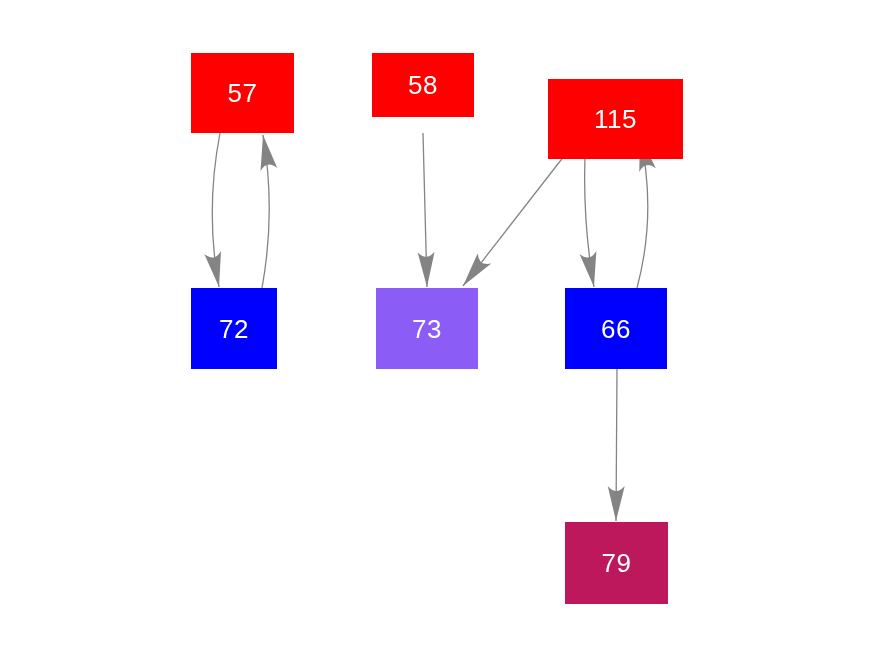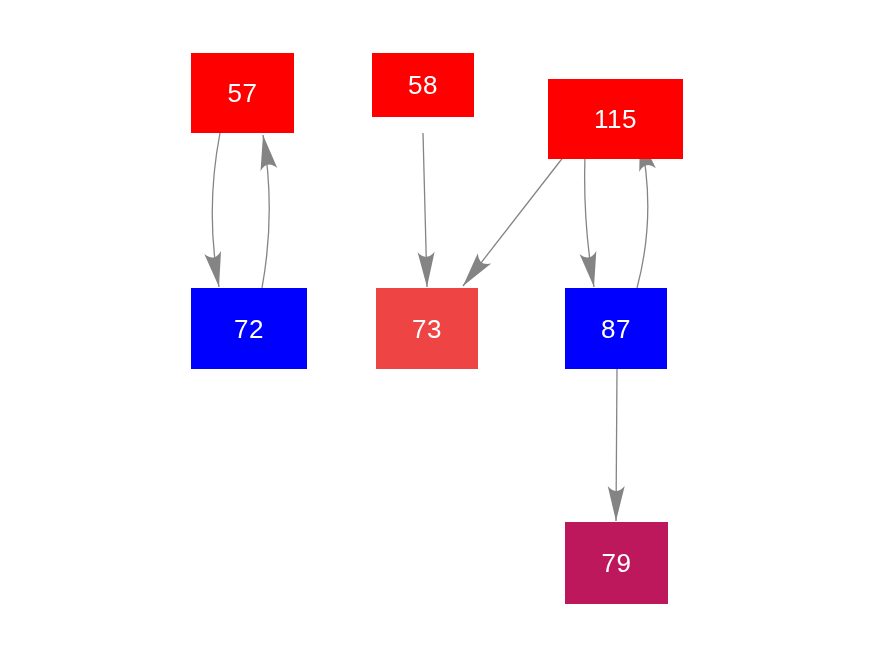--- a/index.html
+++ b/index.html
@@ -60,26 +60,26 @@
   <div id="nodes-layer">
       <div class="node" style="left: 191px; top: 53px; width: 103px; height: 80px; background: rgb(255, 0, 0);">
         <span class="node-label" style="color: rgb(255, 255, 255);">57</span>
       </div>
       <div class="node" style="left: 372px; top: 53px; width: 102px; height: 64px; background: rgb(255, 0, 0);">
         <span class="node-label" style="color: rgb(255, 255, 255);">58</span>
       </div>
       <div class="node" style="left: 548px; top: 53px; width: 135px; height: 80px; background: rgb(255, 0, 0); margin-top: 26px;">
         <span class="node-label" style="color: rgb(255, 255, 255);">115</span>
       </div>
-      <div class="node" style="left: 191px; top: 288px; width: 116px; height: 81px; background: rgb(0, 0, 255);">
+      <div class="node" style="left: 191px; top: 288px; width: 86px; height: 81px; background: rgb(0, 0, 255);">
         <span class="node-label" style="color: rgb(255, 255, 255);">72</span>
       </div>
-      <div class="node" style="left: 376px; top: 288px; width: 102px; height: 81px; background: #ef4444;">
+      <div class="node" style="left: 376px; top: 288px; width: 102px; height: 81px; background: #8b5cf6;">
         <span class="node-label" style="color: rgb(255, 255, 255);">73</span>
       </div>
       <div class="node" style="left: 565px; top: 288px; width: 102px; height: 81px; background: rgb(0, 0, 255);">
-        <span class="node-label" style="color: rgb(255, 255, 255);">87</span>
+        <span class="node-label" style="color: rgb(255, 255, 255);">66</span>
       </div>
       <div class="node" style="left: 565px; top: 522px; width: 103px; height: 82px; background: #be185d;">
         <span class="node-label" style="color: rgb(255, 255, 255);">79</span>
       </div>
     </div>
 </div>
 
 </body></html>

